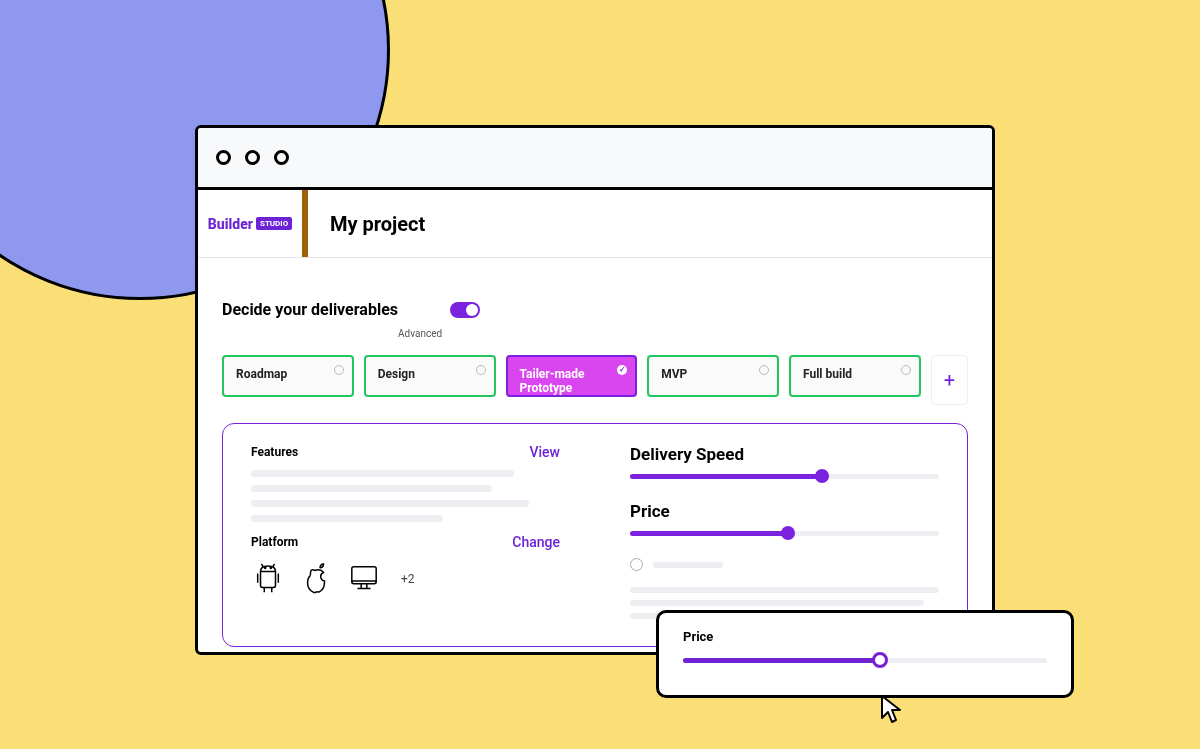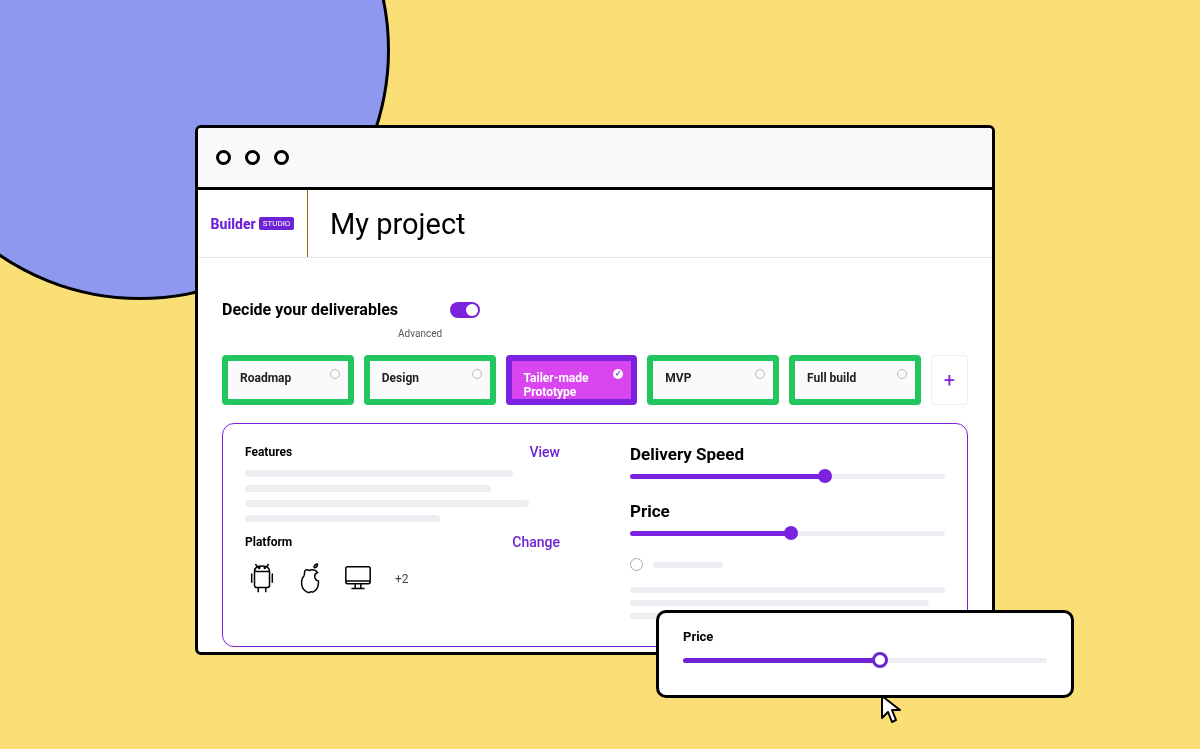--- a/index.html
+++ b/index.html
@@ -40,34 +40,34 @@
   border: 3px solid #000; border-radius: 50%;
 }
 .appbar {
   height: 68px;
   border-bottom: 1px solid #e5e5ea;
   background: #fff;
   display: flex; align-items: stretch;
 }
 .logo-wrap {
   width: 110px;
-  border-right: 1px solid #a16207;
+  border-right: 6px solid #a16207;
   display: flex; align-items: center; justify-content: center;
   gap: 3px;
 }
 .logo-b { color: #6c23d5; font-weight: 800; font-size: 14px; }
 .logo-pill {
   background: #6c23d5; color: #fff;
-  font-size: 8px; font-weight: 400;
+  font-size: 8px; font-weight: 700;
   padding: 2px 4px; border-radius: 2px;
 }
 .project-title {
   display: flex; align-items: center;
   padding: 0 22px;
-  font-size: 29px; font-weight: 400;
+  font-size: 20px; font-weight: 700;
 }
 .content {
   padding: 22px 24px;
 }
 .section-head {
   display: flex; align-items: center; justify-content: flex-start;
   margin-bottom: 16px;
 }
 .section-title { font-size: 16px; font-weight: 700; }
 .adv-wrap { display: flex; align-items: center; gap: 8px; }
@@ -76,23 +76,23 @@
   width: 30px; height: 16px; border-radius: 10px;
   background: #7b22df; position: relative;
 }
 .toggle::after {
   content: ""; position: absolute; right: 2px; top: 2px;
   width: 12px; height: 12px; border-radius: 50%; background: #fff;
 }
 .cards { display: flex; gap: 10px; margin-bottom: 18px; }
 .card {
   position: relative;
-  width: 134px; height: 50px;
+  width: 134px; height: 42px;
   background: #fafafb;
-  border: 6px solid #22c55e;
+  border: 2px solid #22c55e;
   border-radius: 4px;
   padding: 10px 12px;
   font-size: 12px; font-weight: 700;
   color: #222;
   cursor: pointer;
 }
 .card .radio {
   position: absolute; right: 8px; top: 8px;
   width: 10px; height: 10px; border-radius: 50%;
   border: 1px solid #bbb;
@@ -109,21 +109,21 @@
 }
 .card-add {
   width: 38px; height: 50px;
   background: #fff; border: 1px solid #eee; border-radius: 4px;
   display: flex; align-items: center; justify-content: center;
   color: #7b22df; font-size: 20px; cursor: pointer;
 }
 .panel {
   border: 1px solid #7b22df;
   border-radius: 12px;
-  padding: 20px 22px;
+  padding: 20px 28px;
   display: flex; gap: 70px;
 }
 .col { flex: 1; }
 .label-row {
   display: flex; justify-content: space-between; align-items: center;
   margin-bottom: 10px;
 }
 .sub-title { font-size: 12px; font-weight: 700; }
 .link { font-size: 14px; color: #6c23d5; font-weight: 500; cursor: pointer; }
 .skel {

